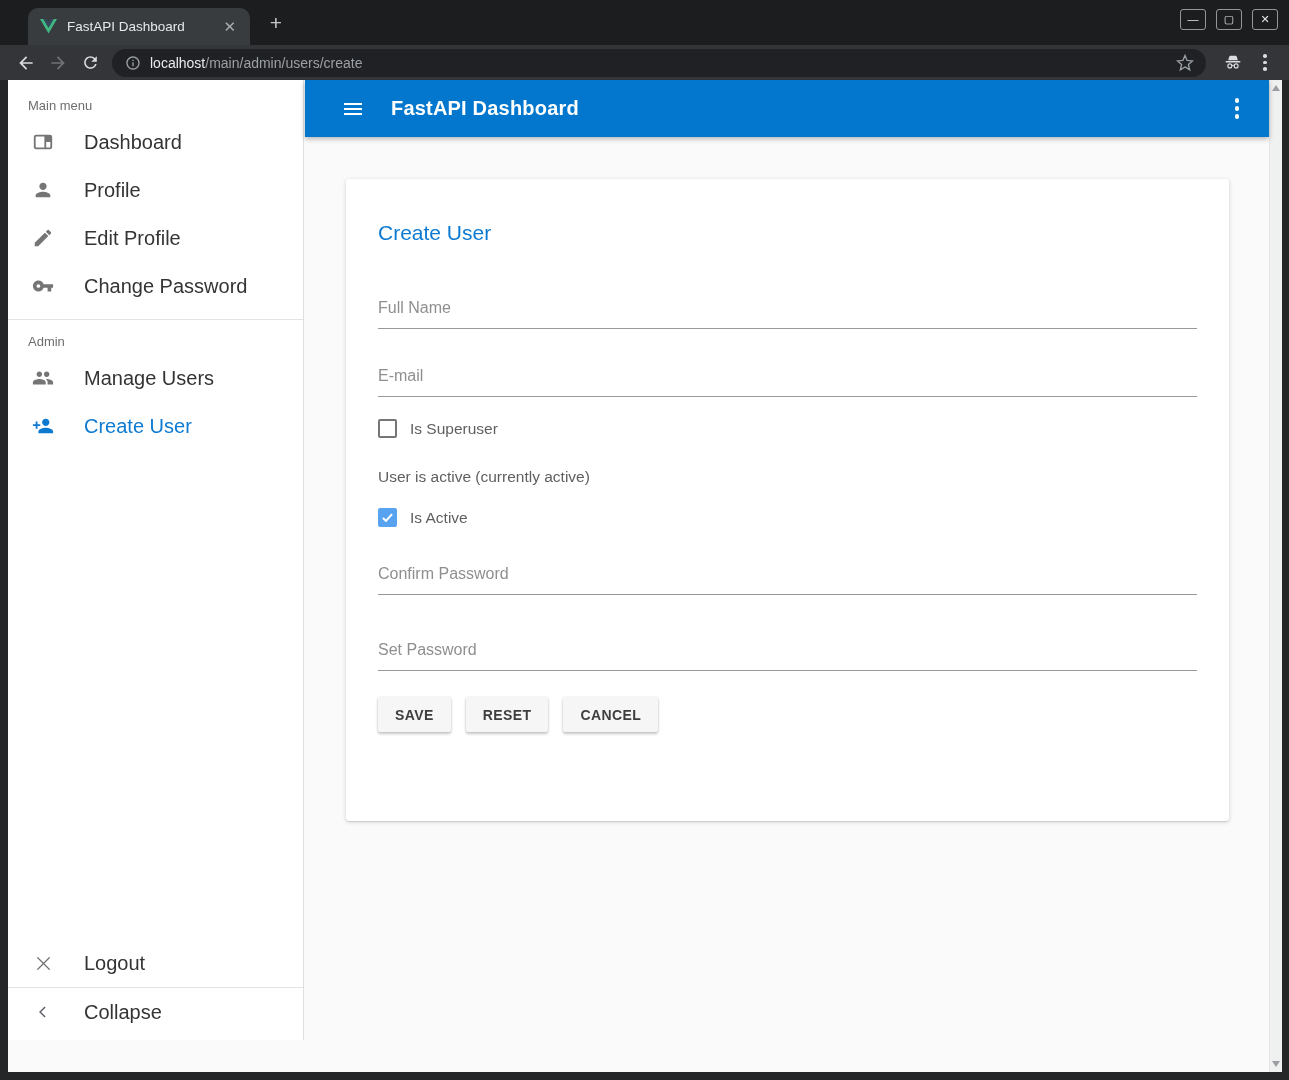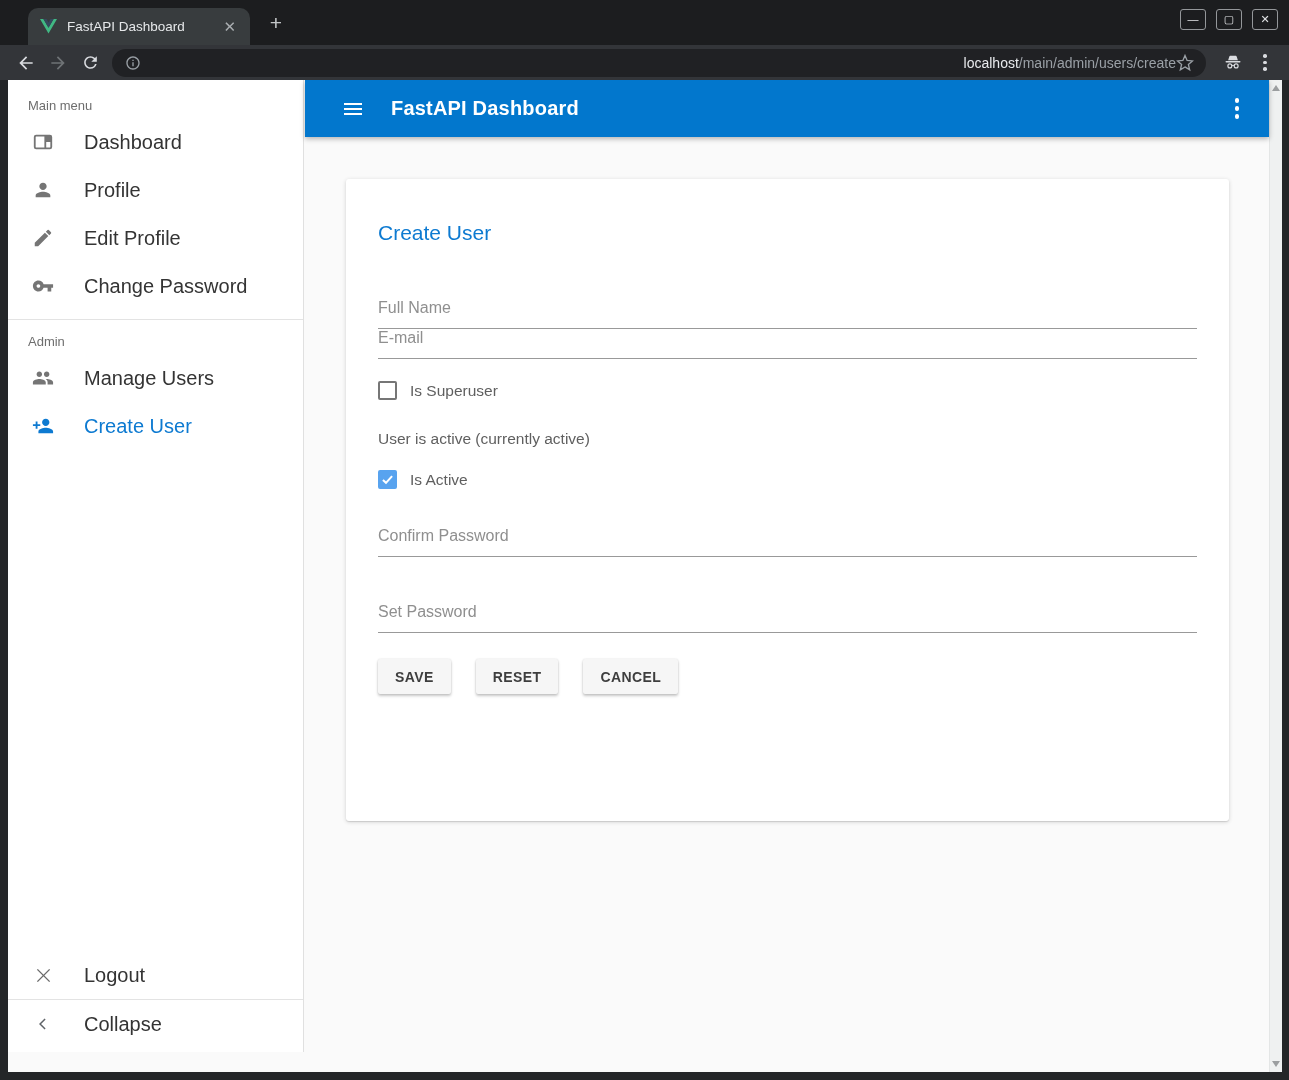--- a/index.html
+++ b/index.html
@@ -21,21 +21,21 @@
   .tab-close { color:#aaaeb1; font-size:15px; line-height:1; padding:2px 4px; }
   .newtab-btn { position:absolute; left:262px; top:10px; width:28px; height:26px; color:#c3c6c8; font-size:21px; text-align:center; line-height:25px; }
   .win-controls { position:absolute; right:11px; top:9px; display:flex; gap:10px; }
   .win-btn {
     width:26px; height:21px; border:1px solid #94979a; border-radius:3px;
     color:#e3e5e7; font-size:11px; display:flex; align-items:center; justify-content:center; line-height:1;
   }
 
   .addressbar {
     position:absolute; top:45px; left:0; width:100%; height:35px; background:#333539;
-    display:flex; align-items:center; padding-left:16px;text-align:right;
+    display:flex; align-items:center; padding-left:16px;
   }
   .nav-icon { width:20px; height:20px; flex:none; margin-right:12px; display:flex; align-items:center; justify-content:center; }
   .url-pill {
     width:1094px; height:28px; flex:none; background:#202124; border-radius:14px;
     display:flex; align-items:center; padding:0 12px;
   }
   .url-text { margin-left:8px; font-size:14px; color:#e8eaed; white-space:nowrap; flex:1; }
   .url-text .path { color:#9aa0a6; }
   .bar-icon { width:18px; height:18px; flex:none; display:flex; align-items:center; justify-content:center; }
   .after-pill { margin-left:18px; }
@@ -46,21 +46,21 @@
   .app { position:absolute; top:80px; left:8px; right:7px; bottom:8px; background:#fafafa; overflow:hidden; }
 
   
   .scrollbar { position:absolute; right:0; top:0; bottom:0; width:13px; background:#eff1f1; border-left:1px solid #e4e6e6; }
   .sb-up, .sb-down { position:absolute; left:2px; width:0; height:0; border-left:4.5px solid transparent; border-right:4.5px solid transparent; }
   .sb-up { top:5px; border-bottom:6px solid #9b9ea0; }
   .sb-down { bottom:5px; border-top:6px solid #9b9ea0; }
 
   
   .sidebar {
-    position:absolute; left:0; top:0; bottom:20px; width:296px;
+    position:absolute; left:0; top:0; bottom:32px; width:296px;
     background:#fff; border-right:1px solid #e0e0e0;
     display:flex; flex-direction:column;
   }
   .side-label { color:#6e6e6e; font-size:13px; padding:18px 0 0 20px; height:38px; }
   .side-label.admin { padding-top:14px; height:34px; }
   .side-item { height:48px; display:flex; align-items:center; padding-left:23px; cursor:pointer; }
   .side-item .s-icon { width:24px; height:24px; margin-right:29px; flex:none; display:flex; align-items:center; justify-content:center; }
   .side-item .s-label { font-size:20px; color:#343434; }
   .side-item.active .s-label { color:#0d7ad1; }
   .divider { height:1px; background:#e3e3e3; margin-top:9px; }
@@ -85,30 +85,30 @@
     padding:40px 32px 0;
   }
   .card-title { color:#0d7ad1; font-size:21px; font-weight:normal; margin:2px 0 0; }
   .tfield input {
     width:100%; border:none; border-bottom:1px solid #999; background:transparent;
     font-size:16px; padding:0 0 11px; color:#ec4899; outline:none; border-radius:0;
     font-family:"Liberation Sans", sans-serif;
   }
   .tfield input::placeholder { color:#8f8f8f; opacity:1; }
   .tf-1 { margin-top:54px; }
-  .tf-2 { }
+  .tf-2 { margin-top:38px; }
   .tf-3 { margin-top:46px; }
   .tf-4 { margin-top:38px; }
   .hint { margin-top:24px; color:#5f5f5f; font-size:15.5px; }
   .hint.second { margin-top:30px; }
   .check-row { margin-top:22px; display:flex; align-items:center; cursor:pointer; }
   .cbox { width:19px; height:19px; border:2px solid #767676; border-radius:2px; flex:none; }
   .cbox.checked { background:#58a3ef; border-color:#58a3ef; display:flex; align-items:center; justify-content:center; }
   .check-label { margin-left:13px; font-size:15.5px; color:#5f5f5f; }
-  .btn-row { margin-top:26px; display:flex; gap:25px; }
+  .btn-row { margin-top:26px; display:flex; gap:15px; }
   .btn {
     height:35px; padding:0 17px; background:#f6f6f6; border:none; border-radius:2px;
     box-shadow:0 2px 3px rgba(0,0,0,.22), 0 0 2px rgba(0,0,0,.12);
     font-size:14px; font-weight:bold; color:#3e3e3e; letter-spacing:.4px;
     font-family:"Liberation Sans", sans-serif; cursor:pointer;
   }
 
   
   .footer {
     position:absolute; left:0; right:13px; bottom:0; height:32px; background:#f5f5f5;

